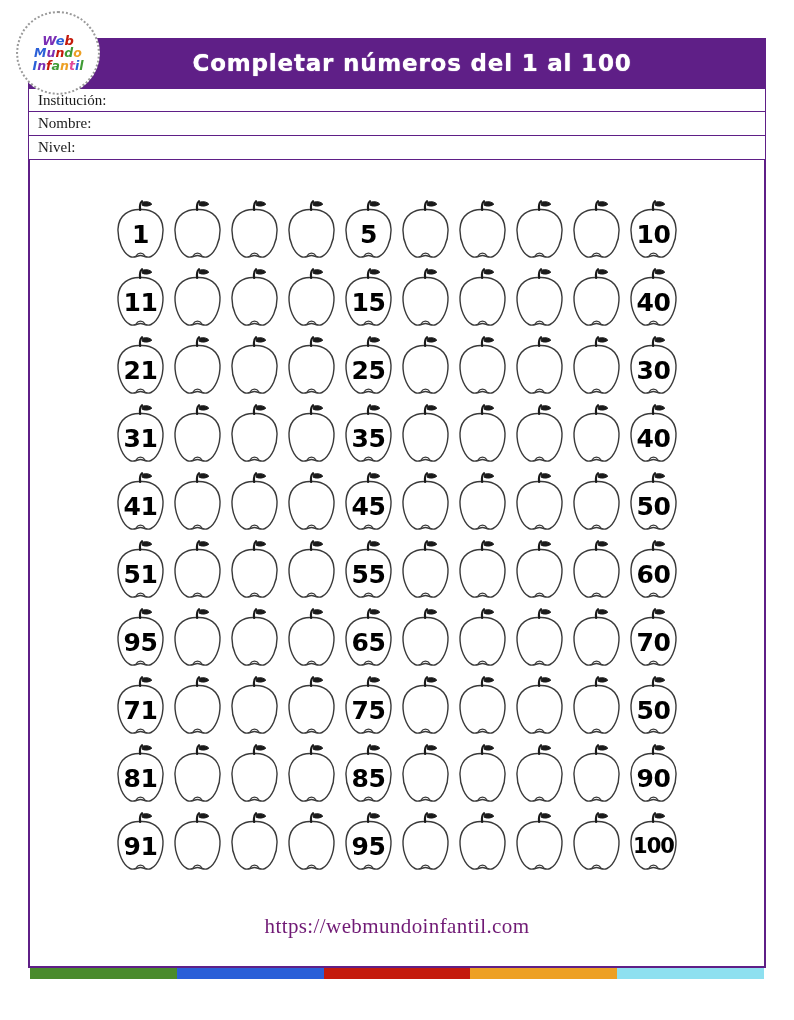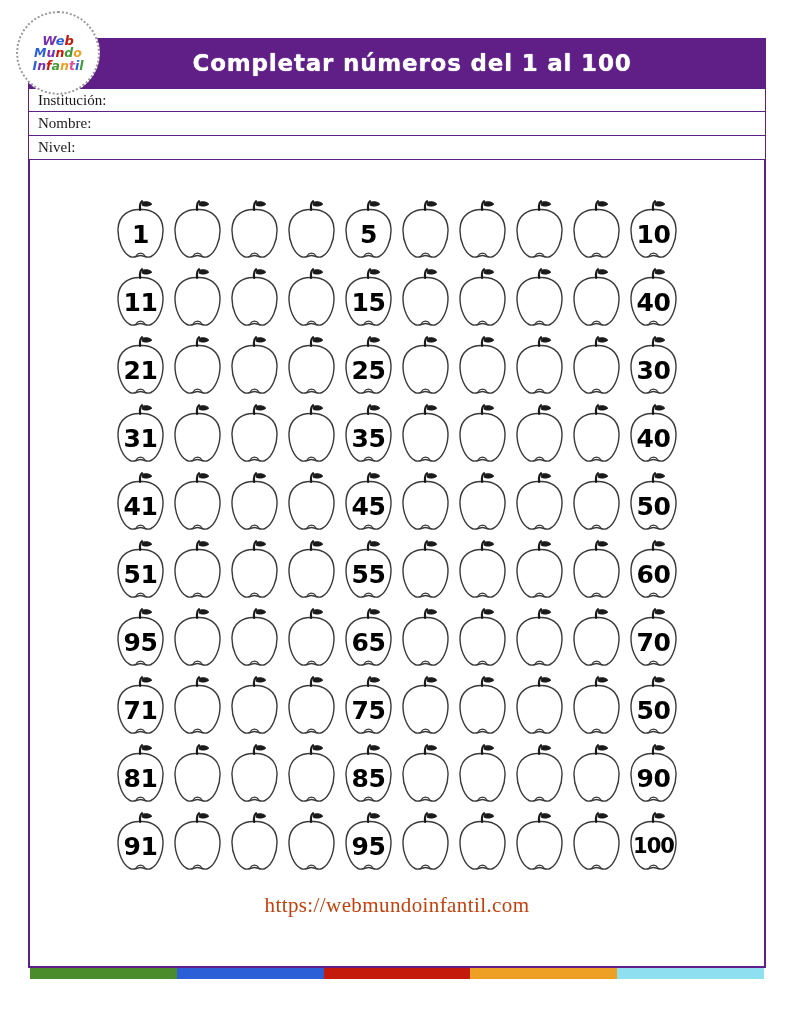--- a/index.html
+++ b/index.html
@@ -167,26 +167,26 @@
     color: #000000;
     letter-spacing: -0.5px;
     pointer-events: none;
   }
   .cell-num.wide { font-size: 21px; letter-spacing: -1px; }
 
   
   .footer-url {
     position: absolute;
     left: 28px;
-    top: 893px;
+    top: 914px;
     width: 738px;
     text-align: center;
     font-family: "Liberation Serif", serif;
     font-size: 21px;
-    color: #c2410c;
+    color: #701a75;
     letter-spacing: 0.4px;
   }
 
   .color-bar {
     position: absolute;
     left: 30px;
     top: 968px;
     width: 734px;
     height: 11px;
     display: flex;

